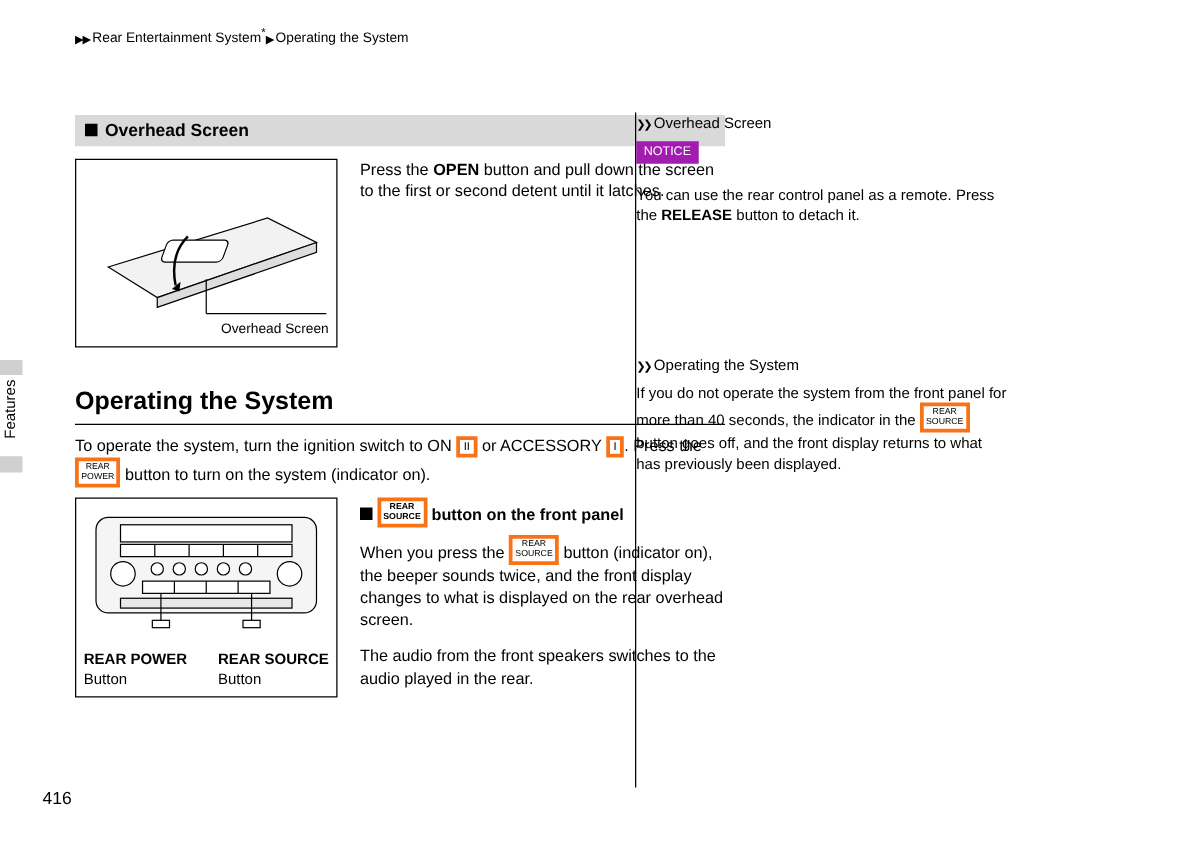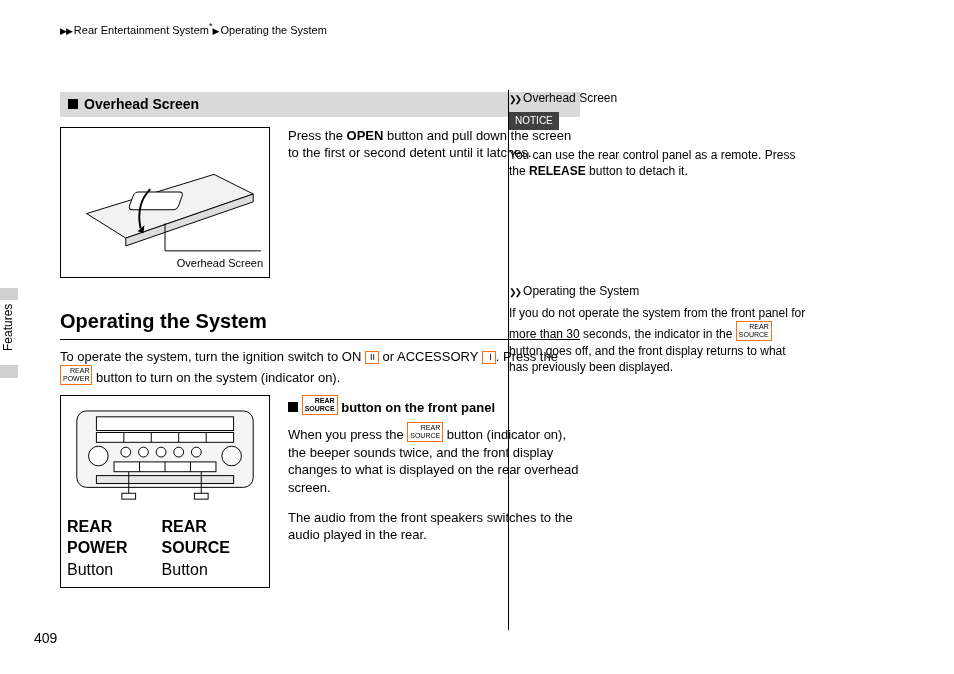--- a/index.html
+++ b/index.html
@@ -59,40 +59,40 @@
   .body-text { flex: 1; font-size: 13px; }
   .body-text b { font-weight: bold; margin-top: 32px; }
 
   h2.op-title {
     font-size: 20px; font-weight: bold;
     border-bottom: 1px solid #000;
     margin: 30px 0 8px 0; padding-bottom: 4px;
   }
 
   .inline-key {
-    display:inline-block; border:1px solid #f97316; padding:0 3px;
+    display:inline-block; border:3px solid #f97316; padding:0 3px;
     font-size: 9px; line-height: 11px; vertical-align: 1px;
-    text-align:right; min-width: 14px;
+    text-align:center; min-width: 14px;
   }
   .inline-key.stack { line-height: 8px; padding:1px 2px; font-size:7px; }
   .inline-key.stack span { display:block; }
 
-  .fig2-labels { display:flex; justify-content:space-between; font-size:16px; margin-top:4px;}
+  .fig2-labels { display:flex; justify-content:space-between; font-size:12px; margin-top:4px;}
   .fig2-labels div b { font-weight:bold; display:block; }
 
   .col-right {
     position: absolute; right: 34px; top: 90px; width: 300px;
     border-left: 1px solid #000; 
     height: 540px;
     font-size: 12px;
   }
   .side-head { font-size: 12px; margin-bottom: 6px; }
   .side-head .dbl-chev { font-size:9px; letter-spacing:-2px; margin-right:3px;}
   .notice-badge {
-    display:inline-block; background:#404040; color:#fff;
+    display:inline-block; background:#a21caf; color:#fff;
     font-size:10px; padding:2px 6px; margin-bottom:3px;
   }
   .side-block { margin-bottom: 24px; }
 
   .page-num { position:absolute; left:34px; bottom:26px; font-size:14px; }
 </style>
 </head>
 <body>
 
 <div class="page">
@@ -191,20 +191,20 @@
       <div>
         <span>You can use the rear control panel as a remote. Press the </span><b>RELEASE</b><span> button to detach it.</span>
       </div>
     </div>
 
     <div style="height:80px"></div>
 
     <div class="side-block">
       <div class="side-head"><span class="dbl-chev">❯❯</span><span>Operating the System</span></div>
       <div>
-        <span>If you do not operate the system from the front panel for more than 30 seconds, the indicator in the </span><span class="inline-key stack"><span>REAR</span><span>SOURCE</span></span><span> button goes off, and the front display returns to what has previously been displayed.</span>
+        <span>If you do not operate the system from the front panel for more than 40 seconds, the indicator in the </span><span class="inline-key stack"><span>REAR</span><span>SOURCE</span></span><span> button goes off, and the front display returns to what has previously been displayed.</span>
       </div>
     </div>
   </div>
 
-  <div class="page-num">409</div>
+  <div class="page-num">416</div>
 
 </div>
 
 </body></html>

